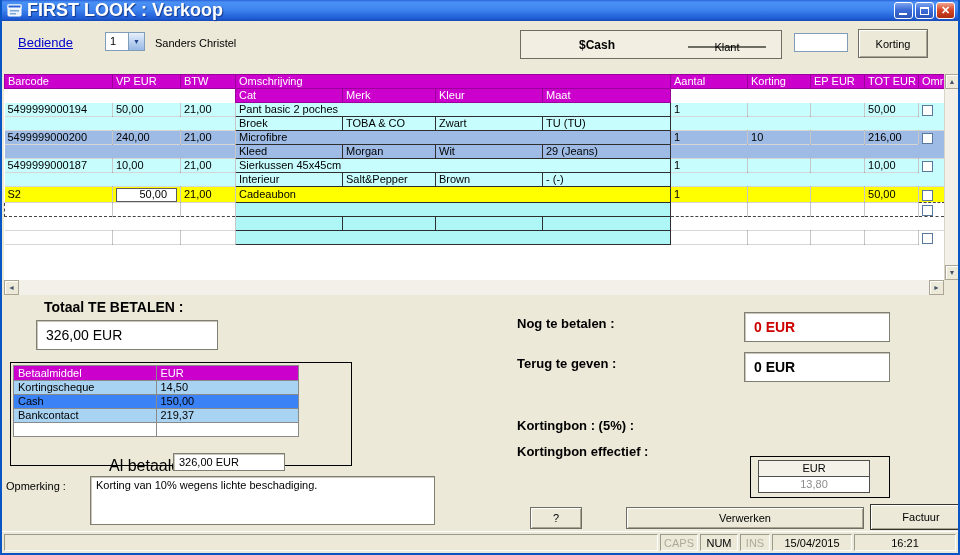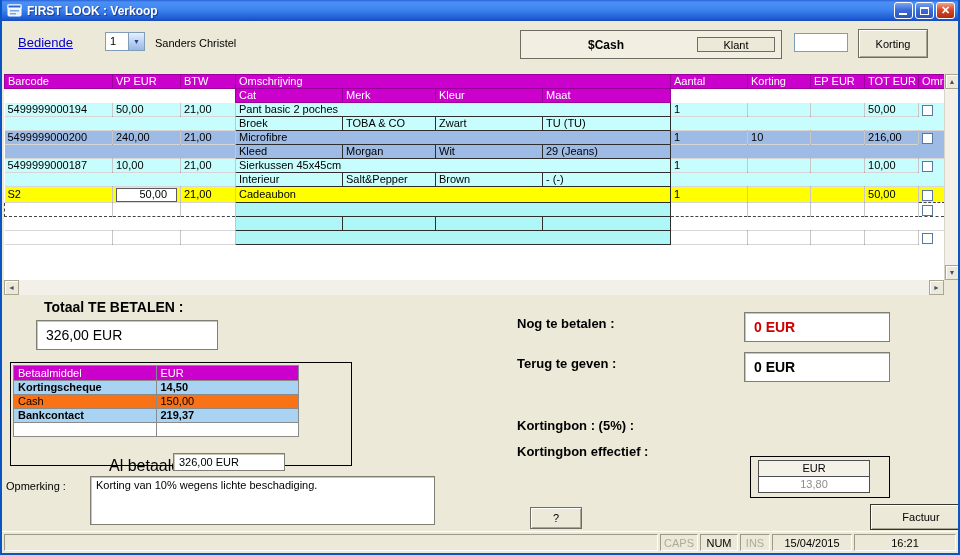--- a/index.html
+++ b/index.html
@@ -13,21 +13,21 @@
     font-size:11px; color:#000;
   }
 
   
   .titlebar {
     position:absolute; left:0; top:0; right:0; height:21px;
     background:linear-gradient(180deg,#2A63D8 0%,#4A90F4 10%,#3F85F0 45%,#1E5BD4 88%,#174AB4 100%);
     display:flex; align-items:center; padding:0 3px; color:#fff;
   }
   .title-icon { width:15px; height:15px; margin:0 2px; display:inline-flex; }
-  .title-text { flex:1; font-weight:bold; font-size:12px; margin-left:3px; text-shadow:1px 1px 1px #143A8C; white-space:nowrap; }
+  .title-text { flex:1; font-weight:bold; font-size:18px; margin-left:3px; text-shadow:1px 1px 1px #143A8C; white-space:nowrap; }
   .winbtn {
     width:19px; height:17px; margin-left:2px; border:1px solid #fff; border-radius:3px;
     display:inline-flex; align-items:center; justify-content:center;
     background:linear-gradient(#7BA4EF,#3D6CD8 45%,#2C55B8); position:relative;
   }
   .winbtn.close { background:linear-gradient(#EFA491,#D8492B 45%,#AE2D10); color:#fff; font-size:11px; font-weight:bold; }
   .glyph-min { position:absolute; left:4px; bottom:3px; width:8px; height:2px; background:#fff; }
   .glyph-max { width:9px; height:8px; border:1px solid #fff; border-top:2px solid #fff; }
   .glyph-close { color:#fff; font-size:11px; font-weight:bold; line-height:1; }
 
@@ -44,21 +44,21 @@
     font-size:7px; color:#24478C;
   }
   .emp-name { position:absolute; left:153px; top:37px; font-size:11px; }
 
   .pay-group {
     position:absolute; left:518px; top:30px; width:262px; height:29px;
     border:1px solid #6E6D63; background:#F2EFE2; display:flex;
   }
   .cash-btn { flex:1; display:flex; align-items:center; justify-content:center; font-weight:bold; font-size:12px; cursor:pointer; }
   .klant-btn {
-    width:78px; margin:6px; border:1px solid #6E6D63; background:#ECE9D8;
+    width:78px; margin:15px; border:1px solid #6E6D63; background:#ECE9D8;
     display:flex; align-items:center; justify-content:center; font-size:11px; cursor:pointer;text-align:center;
   }
   .klant-input { position:absolute; left:792px; top:33px; width:54px; height:19px; border:1px solid #7F9DB9; background:#fff; font-size:11px; padding:0 3px; }
 
   .btn3d {
     background:#ECE9D8; border:1px solid #6E6D63; font-size:11px; color:#000;
     box-shadow:inset 1px 1px 0 #FFFFFF, inset -1px -1px 0 #A9A592;
     display:flex; align-items:center; justify-content:center; cursor:pointer;
     font-family:"Liberation Sans", sans-serif;
   }
@@ -118,22 +118,22 @@
   }
   .totaal-box { left:34px; top:320px; width:182px; height:30px; }
 
   .pay-frame { position:absolute; left:8px; top:362px; width:342px; height:104px; border:1px solid #000; background:#ECE9D8; }
   table.paytable { border-collapse:collapse; table-layout:fixed; width:286px; margin:2px 0 0 2px; background:#fff; }
   table.paytable th, table.paytable td {
     height:14px; font-size:11px; font-weight:normal; text-align:left;
     padding:0 4px; border:1px solid #8A8A8A; overflow:hidden; white-space:nowrap; line-height:13px;
   }
   table.paytable th { background:#CC00CC; color:#fff; height:15px; }
-  tr.prow-a td { background:#A9D3F2;font-weight:bold; }
-  tr.prow-b td { background:#f97316; }
+  tr.prow-a td { background:#A9D3F2; }
+  tr.prow-b td { background:#3b82f6; }
   tr.prow-empty td { background:#fff; }
 
   .albetaald-label { position:absolute; left:107px; top:457px; font-size:16px; }
   .albetaald-input {
     position:absolute; left:171px; top:453px; width:112px; height:18px; background:#fff;
     border:1px solid #7F7F74; box-shadow:inset 1px 1px 0 #C9C6B8;
     font-size:11px; display:flex; align-items:center; padding-left:5px;
   }
   .opmerking-label { position:absolute; left:4px; top:480px; font-size:11px; }
   .opmerking-box {
@@ -427,20 +427,21 @@
             <th>EUR</th>
           </tr>
       <tr>
             <td>13,80</td>
           </tr>
     </tbody>
       </table>
   </div>
 
   <div class="btn3d help-btn">?</div>
+  <div class="btn3d verwerken-btn">Verwerken</div>
   <div class="btn3d factuur-btn">Factuur</div>
 
   <div class="statusbar">
     <div class="sp main"></div>
     <div class="sp caps off">CAPS</div>
     <div class="sp num">NUM</div>
     <div class="sp ins off">INS</div>
     <div class="sp date">15/04/2015</div>
     <div class="sp time">16:21</div>
   </div>

